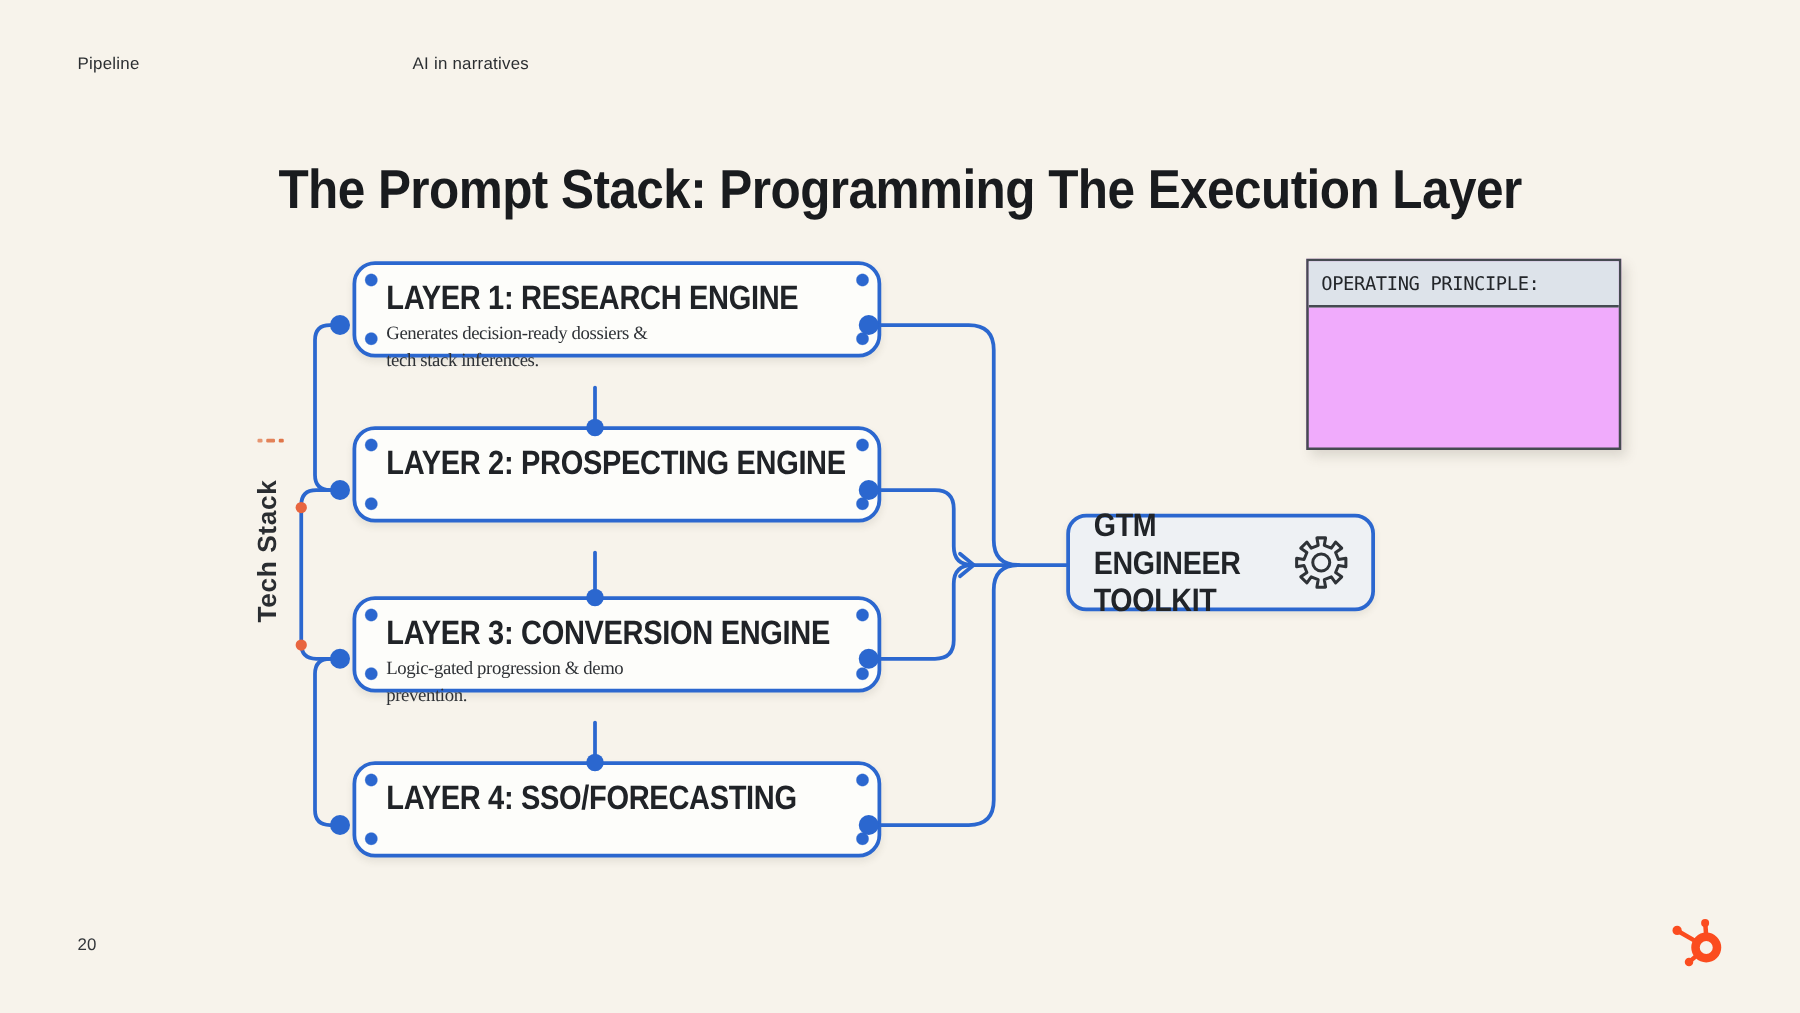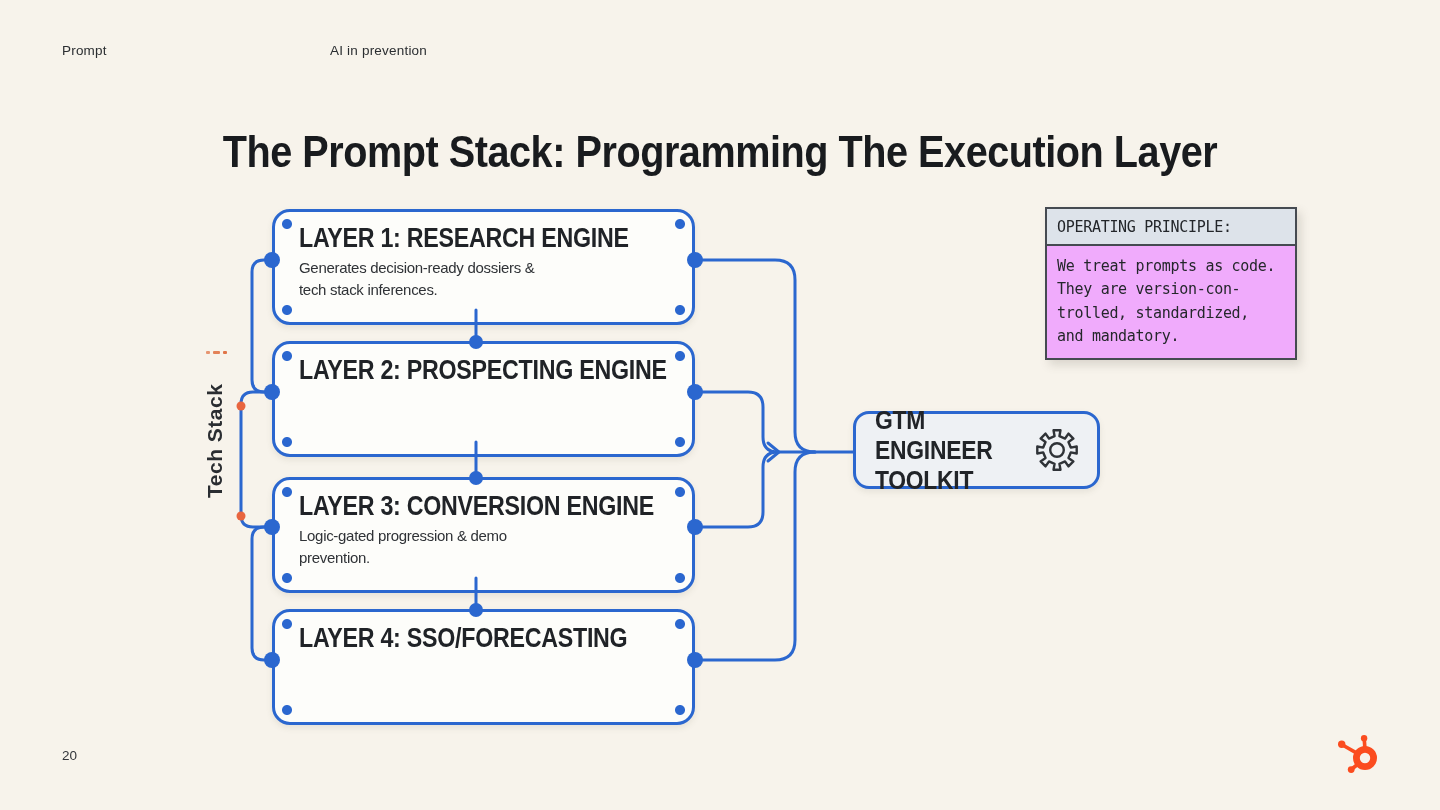--- a/index.html
+++ b/index.html
@@ -14,37 +14,37 @@
   
   .title{
     position:absolute;left:0;right:0;top:98px;text-align:center;
     font-size:44px;font-weight:bold;letter-spacing:-.5px;color:#191b1e;
     transform:scaleX(.9);white-space:nowrap;
   }
   
   .wires{position:absolute;left:0;top:0;width:1440px;height:810px;z-index:3;pointer-events:none;}
   
   .lbox{
-    position:absolute;left:272px;width:423px;height:116px;box-sizing:border-box;
+    position:absolute;left:282px;width:423px;height:77px;box-sizing:border-box;
     background-color:#fdfdfa;border:3px solid #2b67cf;border-radius:18px;
     padding:12px 16px 0 24px;z-index:1;
     box-shadow:0 3px 6px rgba(80,75,60,.10);
     background-image:
       radial-gradient(circle at 12px 12px,      #2b67cf 4.5px, rgba(0,0,0,0) 5.5px),
       radial-gradient(circle at calc(100% - 12px) 12px, #2b67cf 4.5px, rgba(0,0,0,0) 5.5px),
       radial-gradient(circle at 12px calc(100% - 12px), #2b67cf 4.5px, rgba(0,0,0,0) 5.5px),
       radial-gradient(circle at calc(100% - 12px) calc(100% - 12px), #2b67cf 4.5px, rgba(0,0,0,0) 5.5px);
   }
   .lbox.b1{top:209px}.lbox.b2{top:341px}.lbox.b3{top:477px}.lbox.b4{top:609px}
   .ltitle{
     font-weight:bold;font-size:27px;line-height:1.05;color:#202327;
     transform:scaleX(.86);transform-origin:0 50%;white-space:nowrap;letter-spacing:-.3px;
   }
   .ldesc{
-    margin-top:5px;font-family:Liberation Sans, sans-serif;font-size:15px;
+    margin-top:5px;font-family:Liberation Serif, serif;font-size:15px;
     line-height:1.42;color:#2f3236;white-space:pre-line;letter-spacing:-.3px;
   }
   
   .tech-label{
     position:absolute;left:197px;top:374px;width:36px;height:134px;
     writing-mode:vertical-rl;transform:rotate(180deg);
     display:flex;align-items:center;justify-content:center;
     font-size:21px;font-weight:bold;letter-spacing:.5px;color:#2a2d31;z-index:2;
   }
   .tech-dashes{position:absolute;left:206px;top:351px;display:flex;gap:3px;align-items:center;z-index:2;}
@@ -79,22 +79,22 @@
   }
   
   .page-number{position:absolute;left:62px;top:748px;font-size:13.5px;color:#33363a;}
   .logo{position:absolute;left:1336px;top:729px;z-index:2;}
 </style>
 </head>
 <body>
 
 <div class="slide">
 
-  <div class="brand">Prompt</div>
-  <div class="section-label">AI in prevention</div>
+  <div class="brand">Pipeline</div>
+  <div class="section-label">AI in narratives</div>
 
   <h1 class="title">The Prompt Stack: Programming The Execution Layer</h1>
 
   <svg class="wires" viewBox="0 0 1440 810" fill="none">
     <g stroke="#2b67cf" stroke-width="3" stroke-linecap="round">
 
       <path d="M272,260 H264 Q252,260 252,272 V380 Q252,392 264,392 H272"></path>
       <path d="M272,392 H253 Q241,392 241,404 V515 Q241,527 253,527 H272"></path>
       <path d="M272,527 H264 Q252,527 252,539 V648 Q252,660 264,660 H272"></path>
 
@@ -167,24 +167,20 @@
         L-13.79,2.43 L-19.70,3.47 L-19.70,-3.47 L-13.79,-2.43
         L-11.47,-8.03 L-16.38,-11.47 L-11.47,-16.38 L-8.03,-11.47
         L-2.43,-13.79 L-3.47,-19.70 L3.47,-19.70 L2.43,-13.79
         L8.03,-11.47 L11.47,-16.38 L16.38,-11.47 L11.47,-8.03 Z"></path>
       <circle cx="0" cy="0" r="6.8" stroke="#2f3337" stroke-width="2.4"></circle>
     </svg>
   </div>
 
   <div class="note">
     <div class="note-header">OPERATING PRINCIPLE:</div>
-    <div class="note-body">We treat prompts as code.
-They are version-con-
-trolled, standardized,
-and mandatory.</div>
   </div>
 
   <div class="page-number">20</div>
   <svg class="logo" width="48" height="48" viewBox="0 0 48 48" fill="none">
     <g stroke="#fb4c1f" stroke-width="3.6" stroke-linecap="round">
       <path d="M20.4,23.9 L7,16.2"></path>
       <path d="M28.9,19 L28.3,11"></path>
       <path d="M21.4,35.5 L16.5,39.5"></path>
     </g>
     <circle cx="29" cy="29" r="8.6" stroke="#fb4c1f" stroke-width="6.8"></circle>

